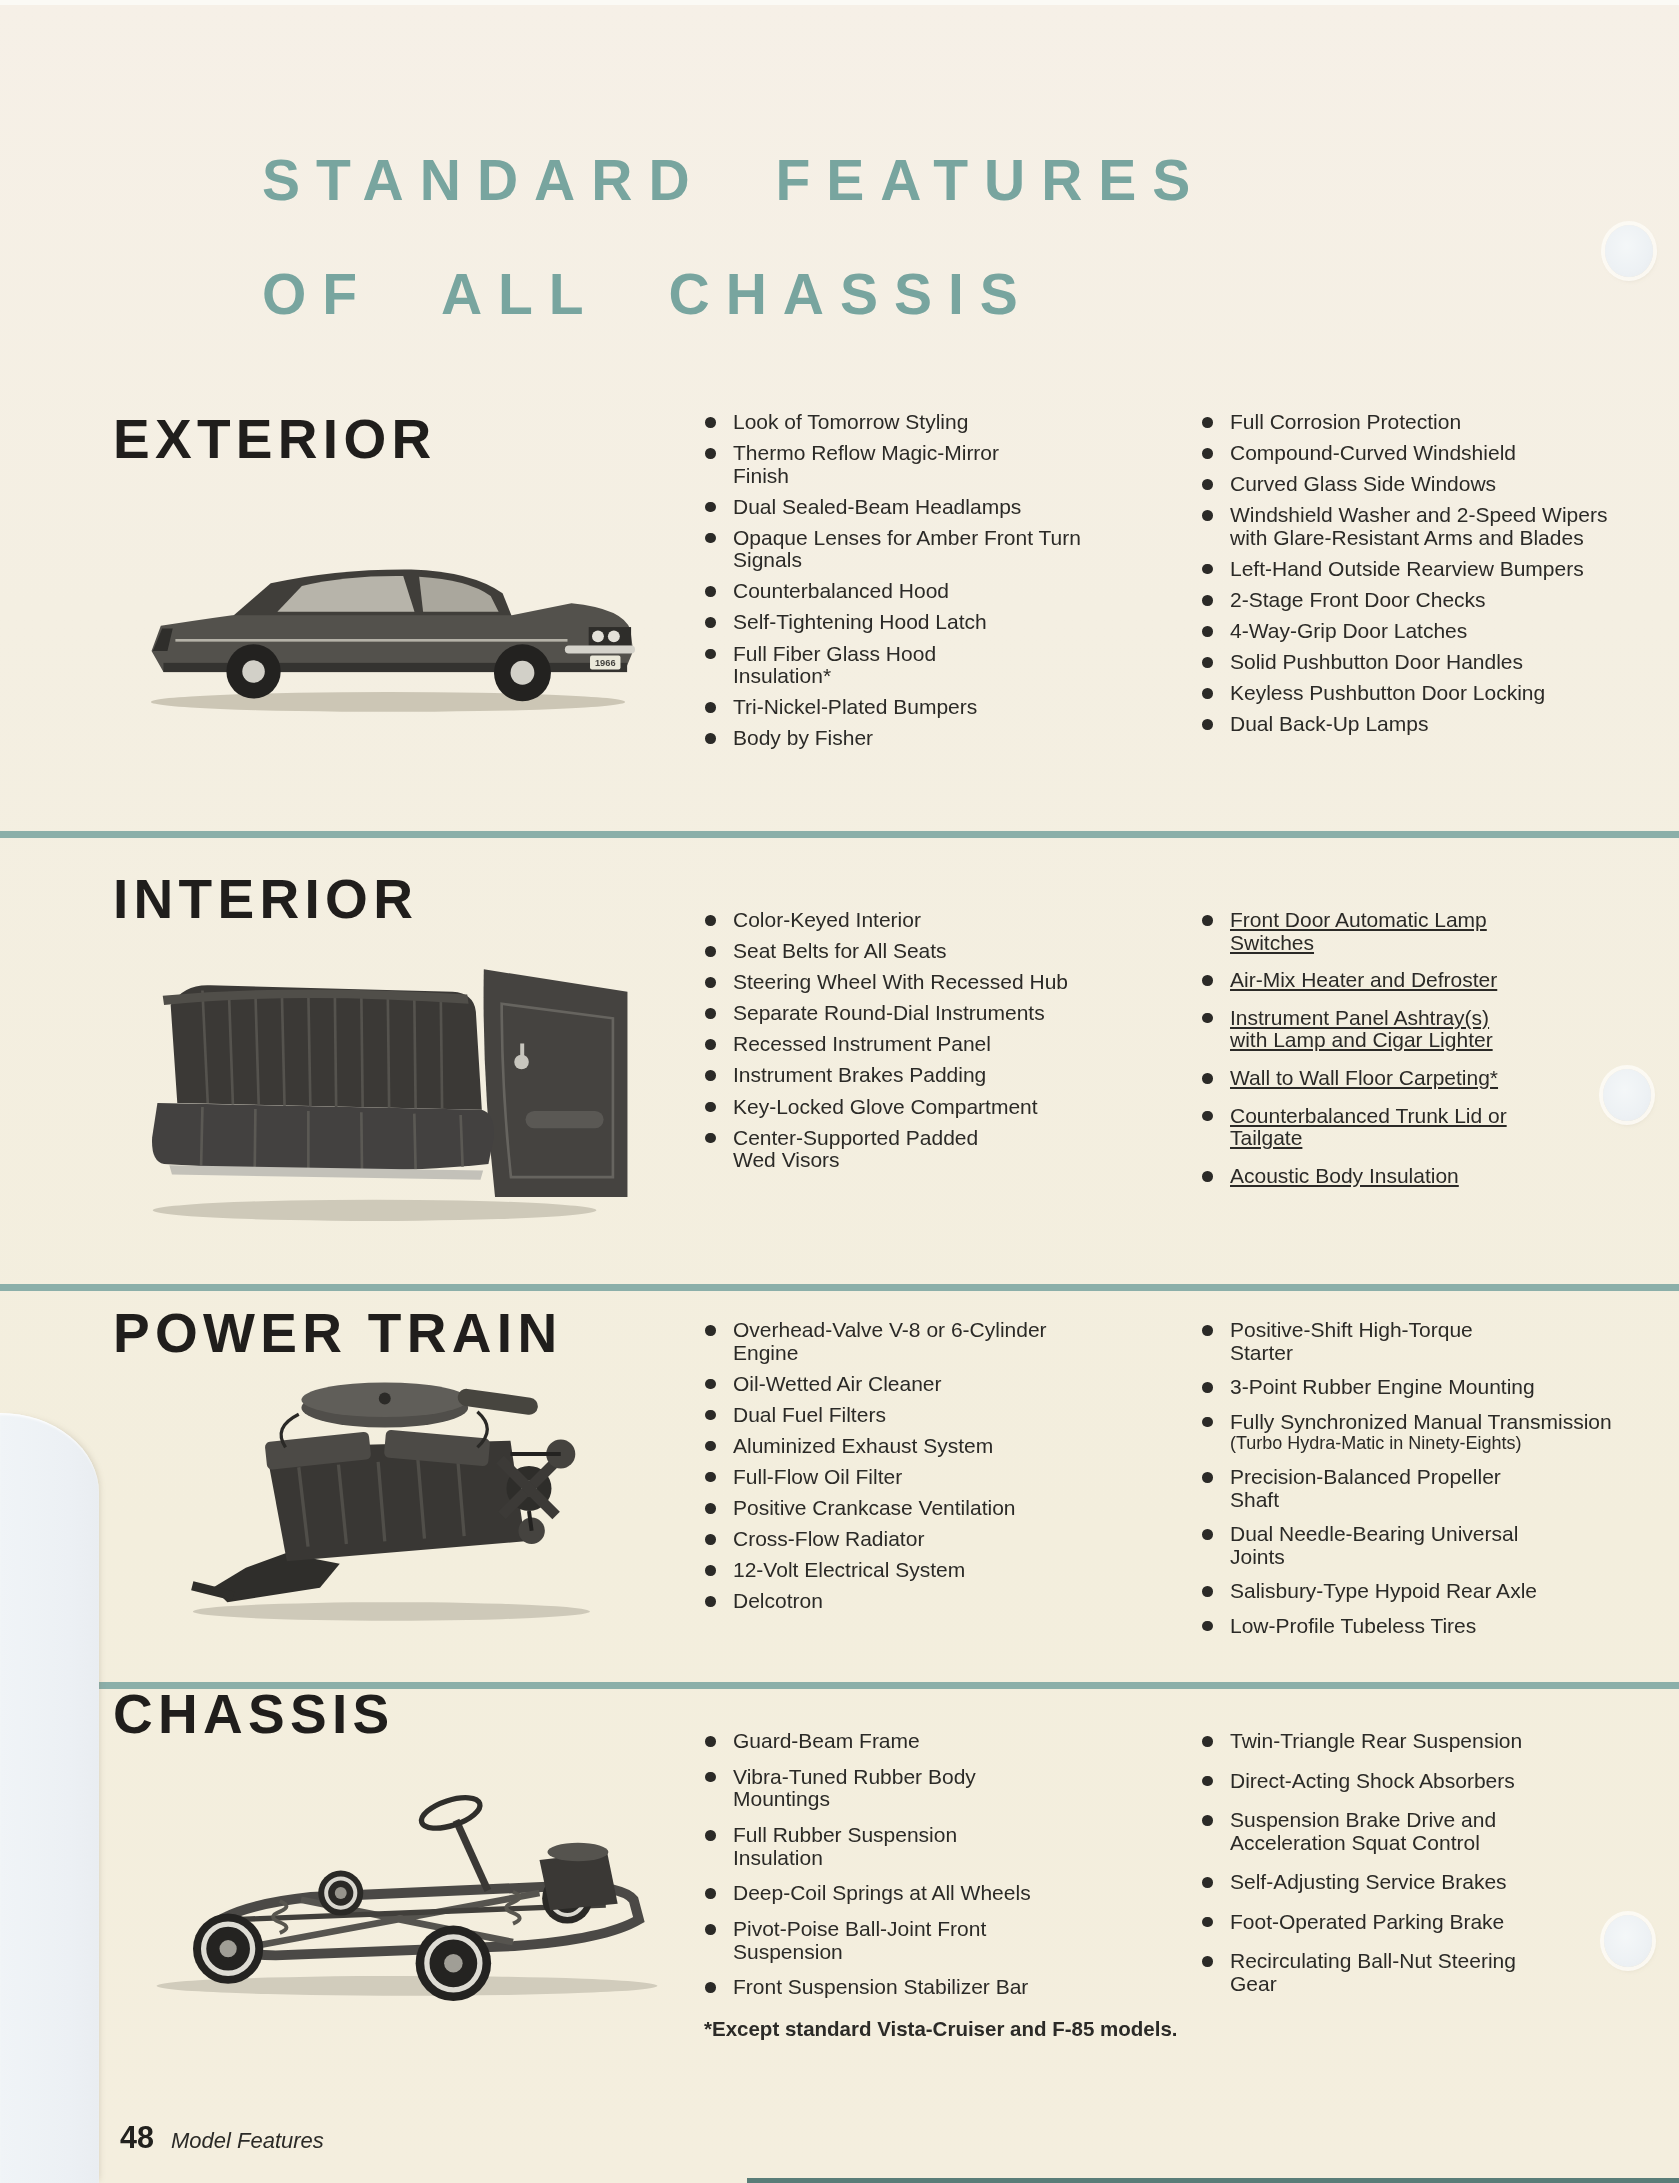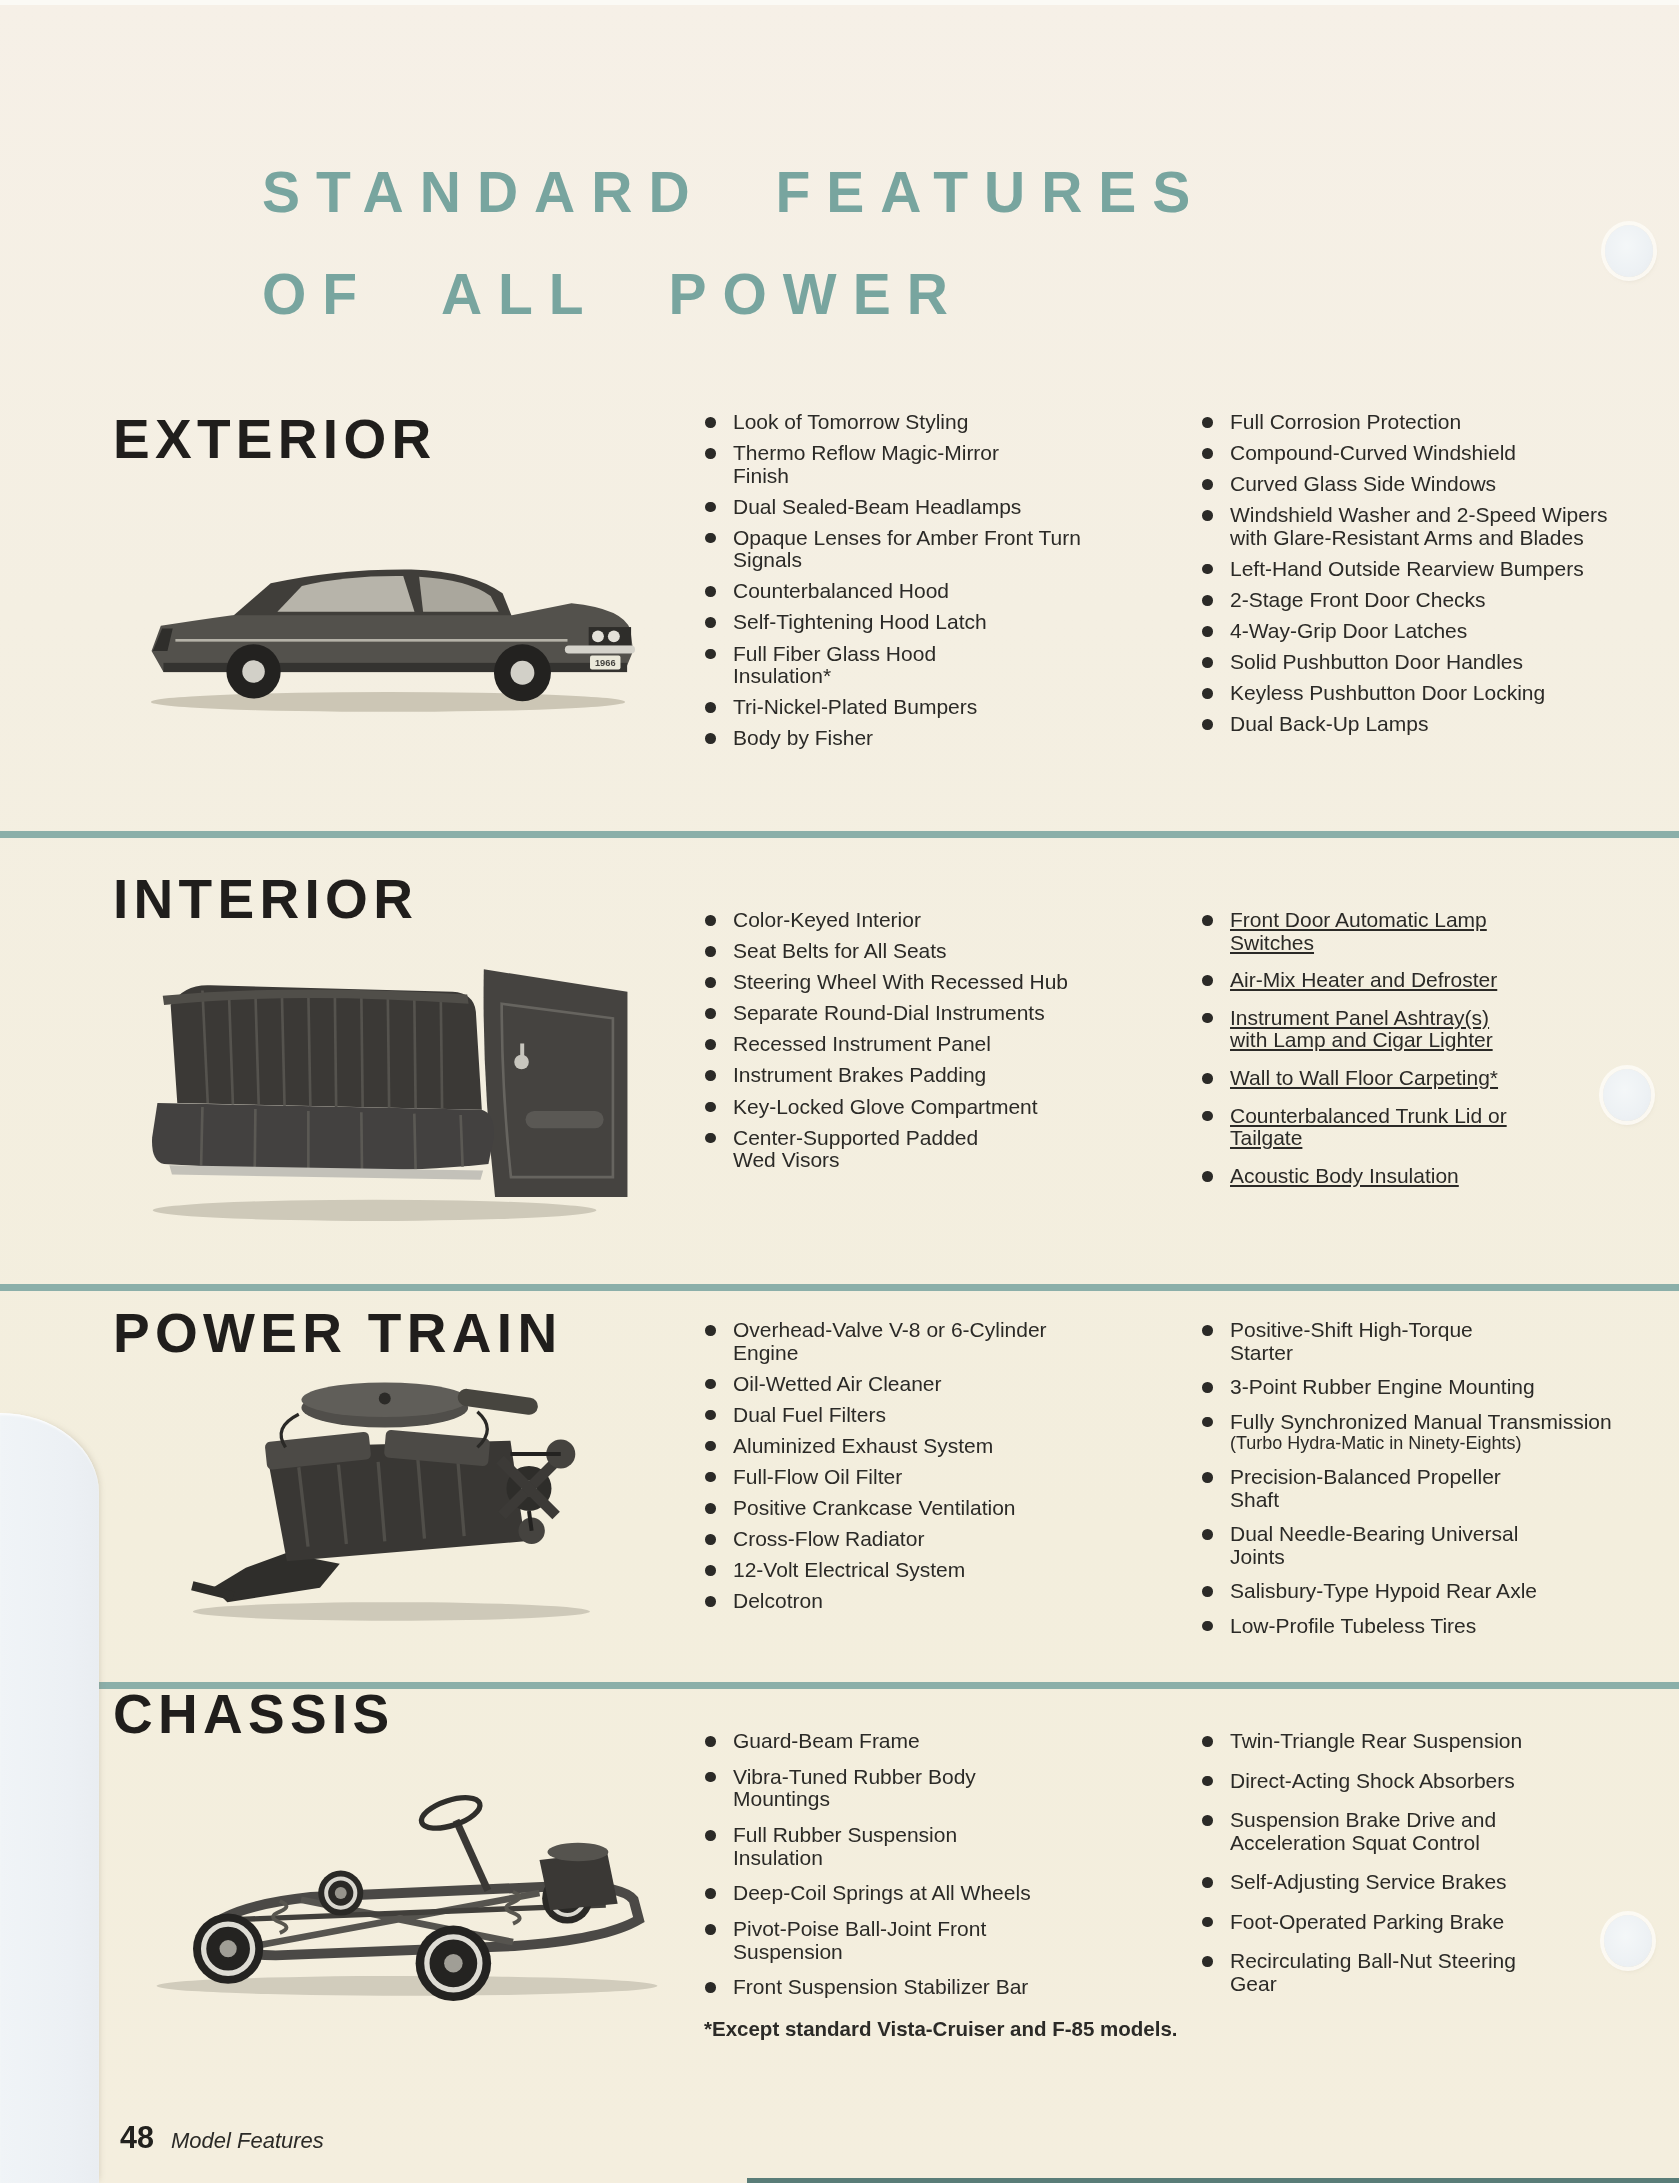--- a/index.html
+++ b/index.html
@@ -4,21 +4,21 @@
 <style>
   html,body{margin:0;padding:0;background:#d8d4c8;}
   .page{
     position:relative;width:1679px;height:2183px;overflow:hidden;
     background:linear-gradient(180deg,#f6f0e7 0%,#f4efe2 28%,#f3eedd 70%,#f4eede 100%);
     font-family:"Liberation Sans",sans-serif;color:#2b2a26;
   }
   .top-strip{position:absolute;left:0;top:0;width:100%;height:4.6px;background:#fbfaf5;}
   .title-line{position:absolute;left:262px;font-weight:bold;font-size:57px;line-height:57px;
     letter-spacing:16px;word-spacing:38px;color:#78a59f;}
-  #title1{top:164px;} #title2{top:266px;}
+  #title1{top:152px;} #title2{top:266px;}
   .divider{position:absolute;left:0;width:100%;height:6.6px;background:#8bafa9;}
   #div1{top:831px;} #div2{top:1284px;} #div3{top:1682px;}
   .section-heading{position:absolute;left:113px;width:583px;text-align:left;
     font-weight:bold;font-size:55px;line-height:41px;letter-spacing:5.3px;color:#201e1c;}
   #h0{top:419px;} #h1{top:879px;} #h2{top:1313px;} #h3{top:1694px;}
   .col{position:absolute;}
   .col1{left:704px;width:470px;} .col2{left:1201px;width:478px;}
   #s0c1,#s0c2{top:411px;} #s1c1,#s1c2{top:909px;}
   #s2c1,#s2c2{top:1319px;} #s3c1,#s3c2{top:1730px;}
   ul.features{list-style:none;margin:0;padding:0;}
@@ -49,21 +49,21 @@
   #hole1{left:1605px;top:225px;} #hole2{left:1603px;top:1069px;} #hole3{left:1604px;top:1915px;}
   .bottom-bar{position:absolute;left:747px;top:2178px;width:932px;height:5.3px;background:#5a7d78;}
 </style>
 </head>
 <body>
 
 <div class="page">
   <div class="top-strip"></div>
 
   <div class="title-line" id="title1">STANDARD FEATURES</div>
-  <div class="title-line" id="title2">OF ALL POWER</div>
+  <div class="title-line" id="title2">OF ALL CHASSIS</div>
 
   <div class="section-heading" id="h0">EXTERIOR</div>
   <div class="photo" id="photo-car">
     <svg width="510" height="209" viewBox="0 0 770 315">
       <ellipse cx="385" cy="291" rx="358" ry="15" fill="#ccc6b5"></ellipse>
       <path d="M150,162 L208,112 Q305,90 420,91 Q512,94 558,127 L572,162 Z" fill="#403e3a"></path>
       <path d="M218,155 L255,116 Q322,100 408,101 L425,155 Z" fill="#b7b4aa"></path>
       <path d="M438,155 L432,102 Q505,106 540,131 L552,155 Z" fill="#aaa79d"></path>
       <path d="M28,214 L42,176 Q92,168 150,160 L572,160 L662,142 Q740,150 751,182 L755,214 L742,246 L46,246 Z" fill="#53514c"></path>
       <rect x="64" y="196" width="592" height="4" fill="#b5b2a8"></rect>

